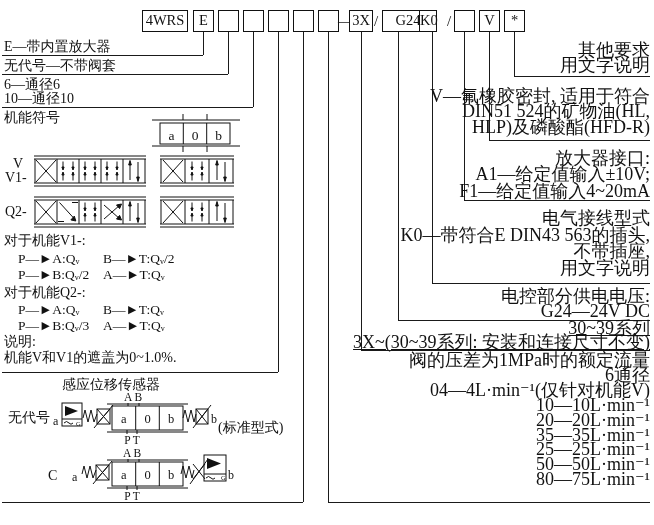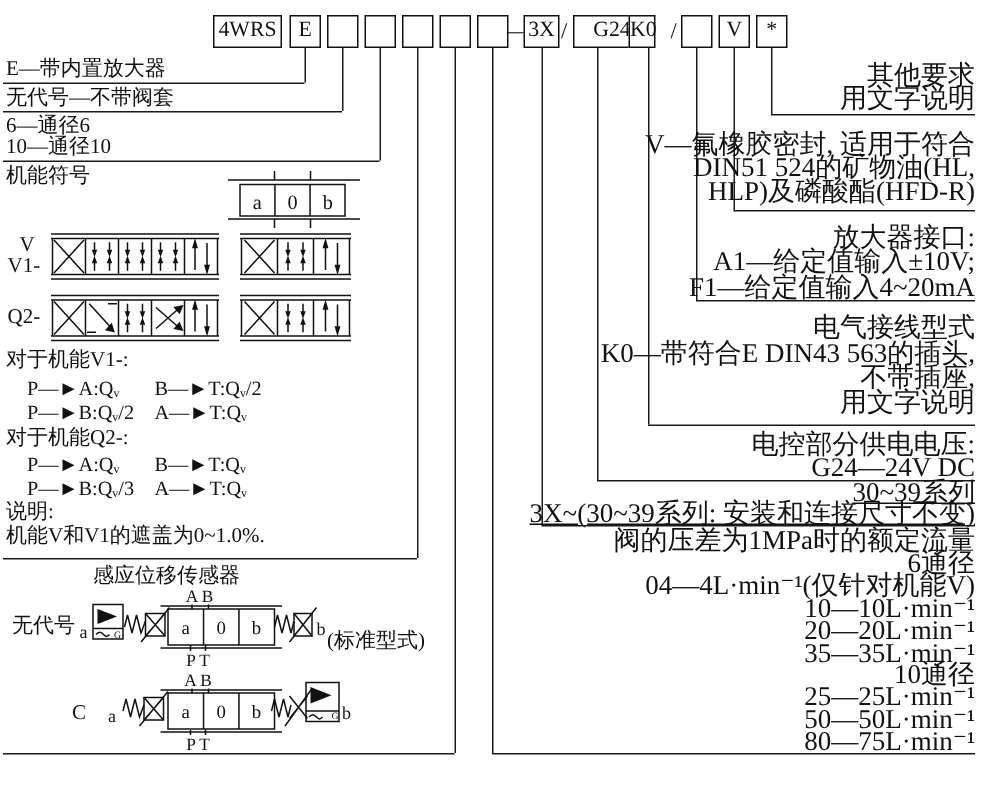--- a/index.html
+++ b/index.html
@@ -255,19 +255,18 @@
     <div>3X~(30~39系列: 安装和连接尺寸不变)</div>
   </div>
 
   <div class="rblock rb-flow" style="top:353px">
     <div>阀的压差为1MPa时的额定流量</div>
     <div>6通径</div>
     <div>04—4L·min⁻¹(仅针对机能V)</div>
     <div>10—10L·min⁻¹</div>
     <div>20—20L·min⁻¹</div>
     <div>35—35L·min⁻¹</div>
-    <div>10通径</div>
     <div>25—25L·min⁻¹</div>
     <div>50—50L·min⁻¹</div>
     <div>80—75L·min⁻¹</div>
   </div>
 
 </div>
 
 </body></html>

